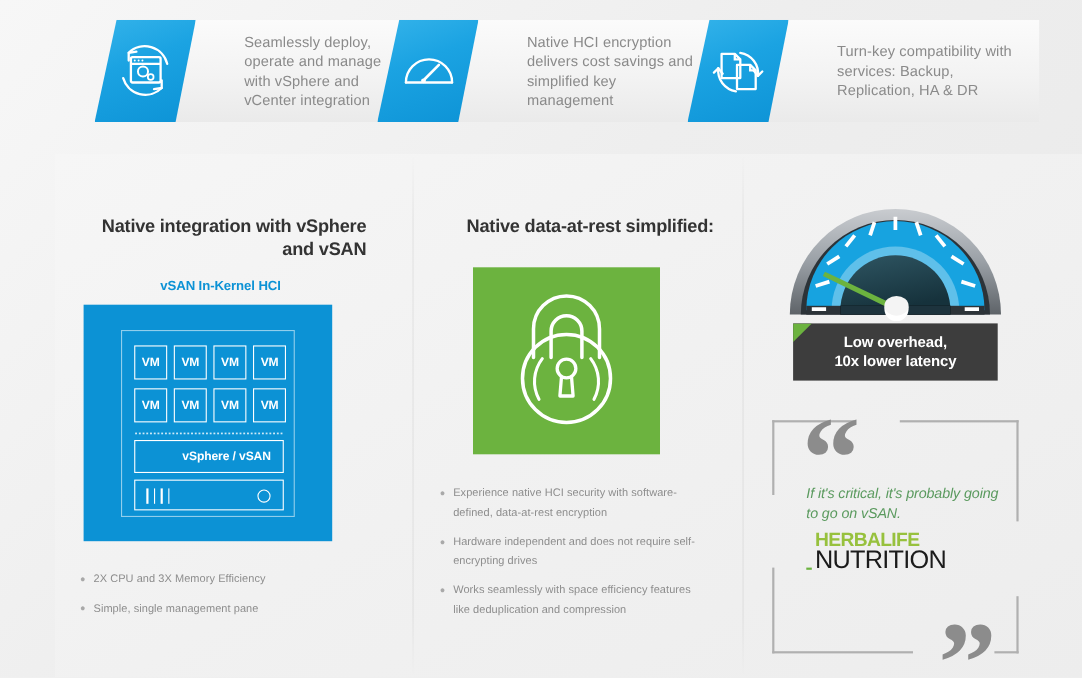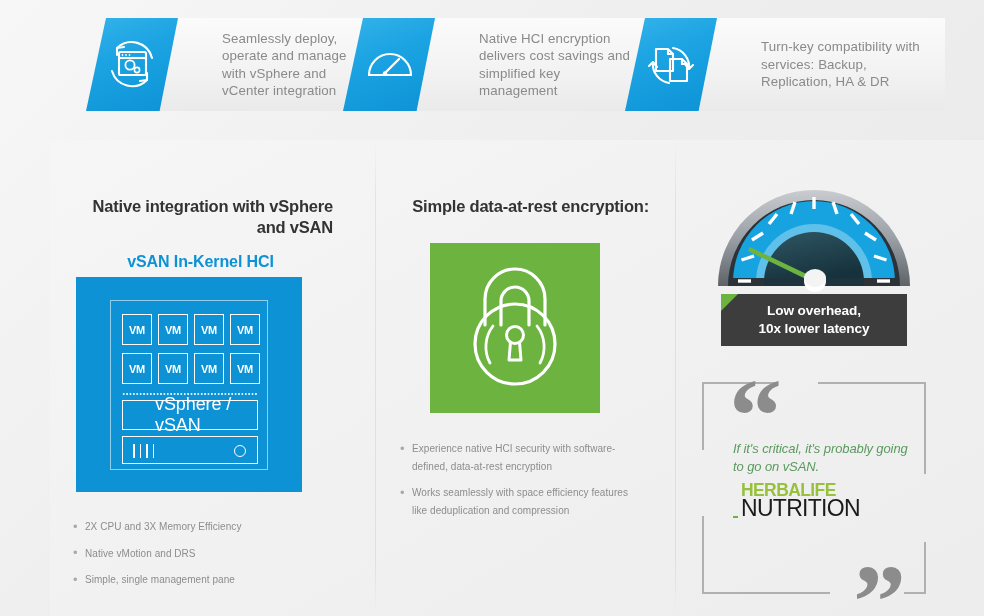--- a/index.html
+++ b/index.html
@@ -88,21 +88,21 @@
     letter-spacing: -0.2px;
     text-align: right;
   }
 
   
   .vsan-label {
     position: absolute;
     left: 78px; top: 253px;
     width: 245px;
     text-align: center;
-    font-size: 16px;
+    font-size: 12px;
     font-weight: bold;
     color: #0c92d5;
     letter-spacing: -0.1px;
   }
 
   .vsan-box {
     position: absolute;
     left: 76px; top: 277px;
     width: 226px; height: 215px;
     background: #0c92d5;
@@ -144,22 +144,22 @@
     background-size: 3.4px 2px;
     opacity: 0.85;
   }
 
   .vsphere-bar {
     position: absolute;
     left: 11px; top: 99px;
     width: 136px; height: 30px;
     border: 1.4px solid #ffffff;
     color: #ffffff;
-    font-size: 18px;
-    font-weight: normal;
+    font-size: 11px;
+    font-weight: bold;
     display: flex;
     align-items: center;
     justify-content: center;
     letter-spacing: -0.1px;
     padding-left: 32px;
   }
 
   .server-bar {
     position: absolute;
     left: 11px; top: 135px;
@@ -407,40 +407,40 @@
             <span></span>
             <span></span>
         </div>
         <div class="server-dot"></div>
       </div>
     </div>
   </div>
 
   <div class="bullets" style="left:72px; top:518px; width:262px;">
     <div class="bullet">2X CPU and 3X Memory Efficiency</div>
-    <div class="bullet">Native vMotion and DRS</div>
     <div class="bullet">Simple, single management pane</div>
   </div>
 
-  <div class="col-heading" style="left:399px; top:196px; width:250px;">Simple data-at-rest encryption:</div>
+  <div class="col-heading" style="left:399px; top:196px; width:250px;">Native data-at-rest simplified:</div>
 
   <div class="lock-box">
     <svg width="116" height="130" viewBox="0 0 116 130" fill="none" stroke="#ffffff" stroke-width="3.2">
       <path d="M28 62 V36 A30 30 0 0 1 88 36 V62" stroke-linecap="round"></path>
       <path d="M44 62 V38 A14 14 0 0 1 72 38 V62" stroke-linecap="round"></path>
       <circle cx="58" cy="81" r="40"></circle>
       <path d="M36 63 A34 34 0 0 0 33 100" stroke-linecap="round" stroke-width="2.8"></path>
       <path d="M80 63 A34 34 0 0 1 83 100" stroke-linecap="round" stroke-width="2.8"></path>
       <circle cx="58" cy="72" r="8.5" stroke-width="3"></circle>
       <path d="M53.5 79 L52 97 h12 l-1.5 -18" stroke-linejoin="round" stroke-width="3"></path>
     </svg>
   </div>
 
   <div class="bullets" style="left:399px; top:440px; width:242px;">
     <div class="bullet">Experience native HCI security with software-defined, data-at-rest encryption</div>
+    <div class="bullet">Hardware independent and does not require self-encrypting drives</div>
     <div class="bullet">Works seamlessly with space efficiency features like deduplication and compression</div>
   </div>
 
   <div class="gauge-wrap">
     <svg width="200" height="110" viewBox="0 0 200 110">
       <defs>
         <linearGradient id="rimGrad" x1="0" y1="0" x2="0" y2="1">
           <stop offset="0%" stop-color="#c9ccd0"></stop>
           <stop offset="50%" stop-color="#9aa0a6"></stop>
           <stop offset="100%" stop-color="#5e6368"></stop>

